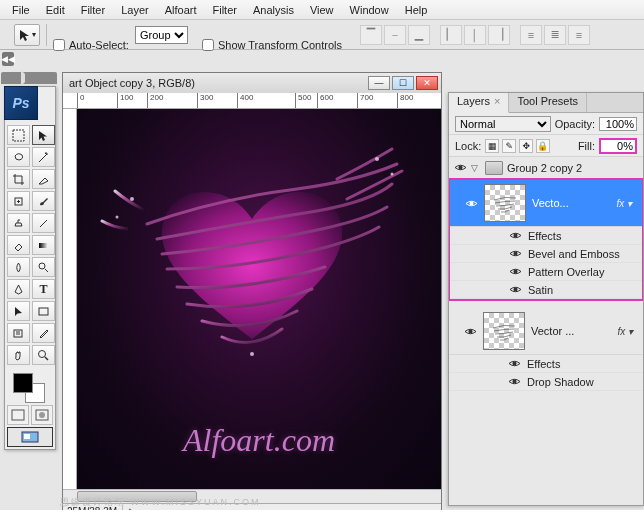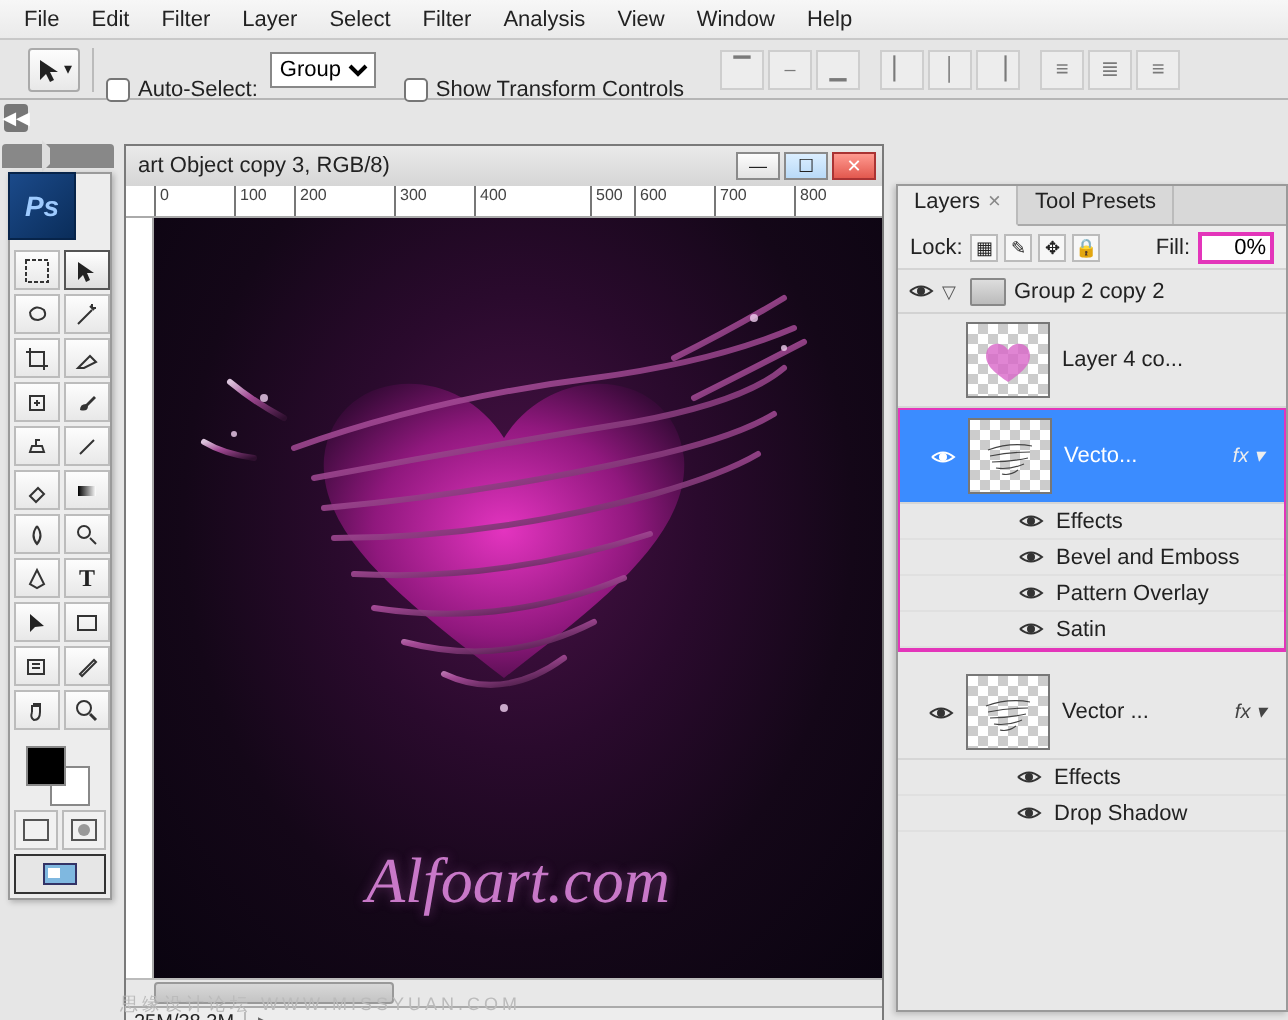--- a/index.html
+++ b/index.html
@@ -90,21 +90,21 @@
 .thumb-heart { width:30px; height:26px; }
 </style>
 </head>
 <body>
 
 <div class="menubar">
   <span class="item">File</span>
   <span class="item">Edit</span>
   <span class="item">Filter</span>
   <span class="item">Layer</span>
-  <span class="item">Select</span>
+  <span class="item">Alfoart</span>
   <span class="item">Filter</span>
   <span class="item">Analysis</span>
   <span class="item">View</span>
   <span class="item">Window</span>
   <span class="item">Help</span>
 </div>
 
 <div class="optbar">
   <div class="icon-slot">
     <svg width="14" height="14">
@@ -363,20 +363,25 @@
     <div class="info">▶</div>
   </div>
 </div>
 
 <div class="panel">
   <div class="ptabs">
     <div class="ptab active"><span>Layers</span><span class="x">×</span></div>
     <div class="ptab">Tool Presets</div>
   </div>
   <div class="prow">
+    <select><option>Normal</option></select>
+    <span class="lbl">Opacity:</span>
+    <input type="text" value="100%" style="">
+  </div>
+  <div class="prow">
     <span class="lbl">Lock:</span>
     <div class="lock-icons">
       <div class="li">▦</div>
       <div class="li">✎</div>
       <div class="li">✥</div>
       <div class="li">🔒</div>
     </div>
     <span style="flex:1"></span>
     <span class="lbl">Fill:</span>
     <input type="text" class="fill-highlight" value="0%" style="">
@@ -388,29 +393,20 @@
           <svg viewBox="0 0 13 9">
             <path d="M1 4.5 Q6.5 0 12 4.5 Q6.5 9 1 4.5" fill="none" stroke="#333"></path>
             <circle cx="6.5" cy="4.5" r="2" fill="#333"></circle>
           </svg>
         </span>
       <span class="arrow">▽</span>
       <div class="folder-ic"></div>
       <span class="layer-name">Group 2 copy 2</span>
     </div>
 
-    <div class="layer-row" style="padding-left:14px;">
-      <span class="eye" style="visibility:hidden"></span>
-      <div class="thumb checker">
-        <svg class="thumb-heart" viewBox="0 0 30 26">
-            <path d="M15 8 C12 3 4 4 4 11 C4 17 11 21 15 24 C19 21 26 17 26 11 C26 4 18 3 15 8 Z" fill="#d867c8" opacity="0.8"></path>
-          </svg>
-      </div>
-      <span class="layer-name">Layer 4 co...</span>
-    </div>
 
     <div class="selected-block">
       <div class="layer-row selected" style="padding-left:14px;">
         <span class="eye">
             <svg viewBox="0 0 13 9">
               <path d="M1 4.5 Q6.5 0 12 4.5 Q6.5 9 1 4.5" fill="none" stroke="#fff"></path>
               <circle cx="6.5" cy="4.5" r="2" fill="#fff"></circle>
             </svg>
           </span>
         <div class="thumb checker">

